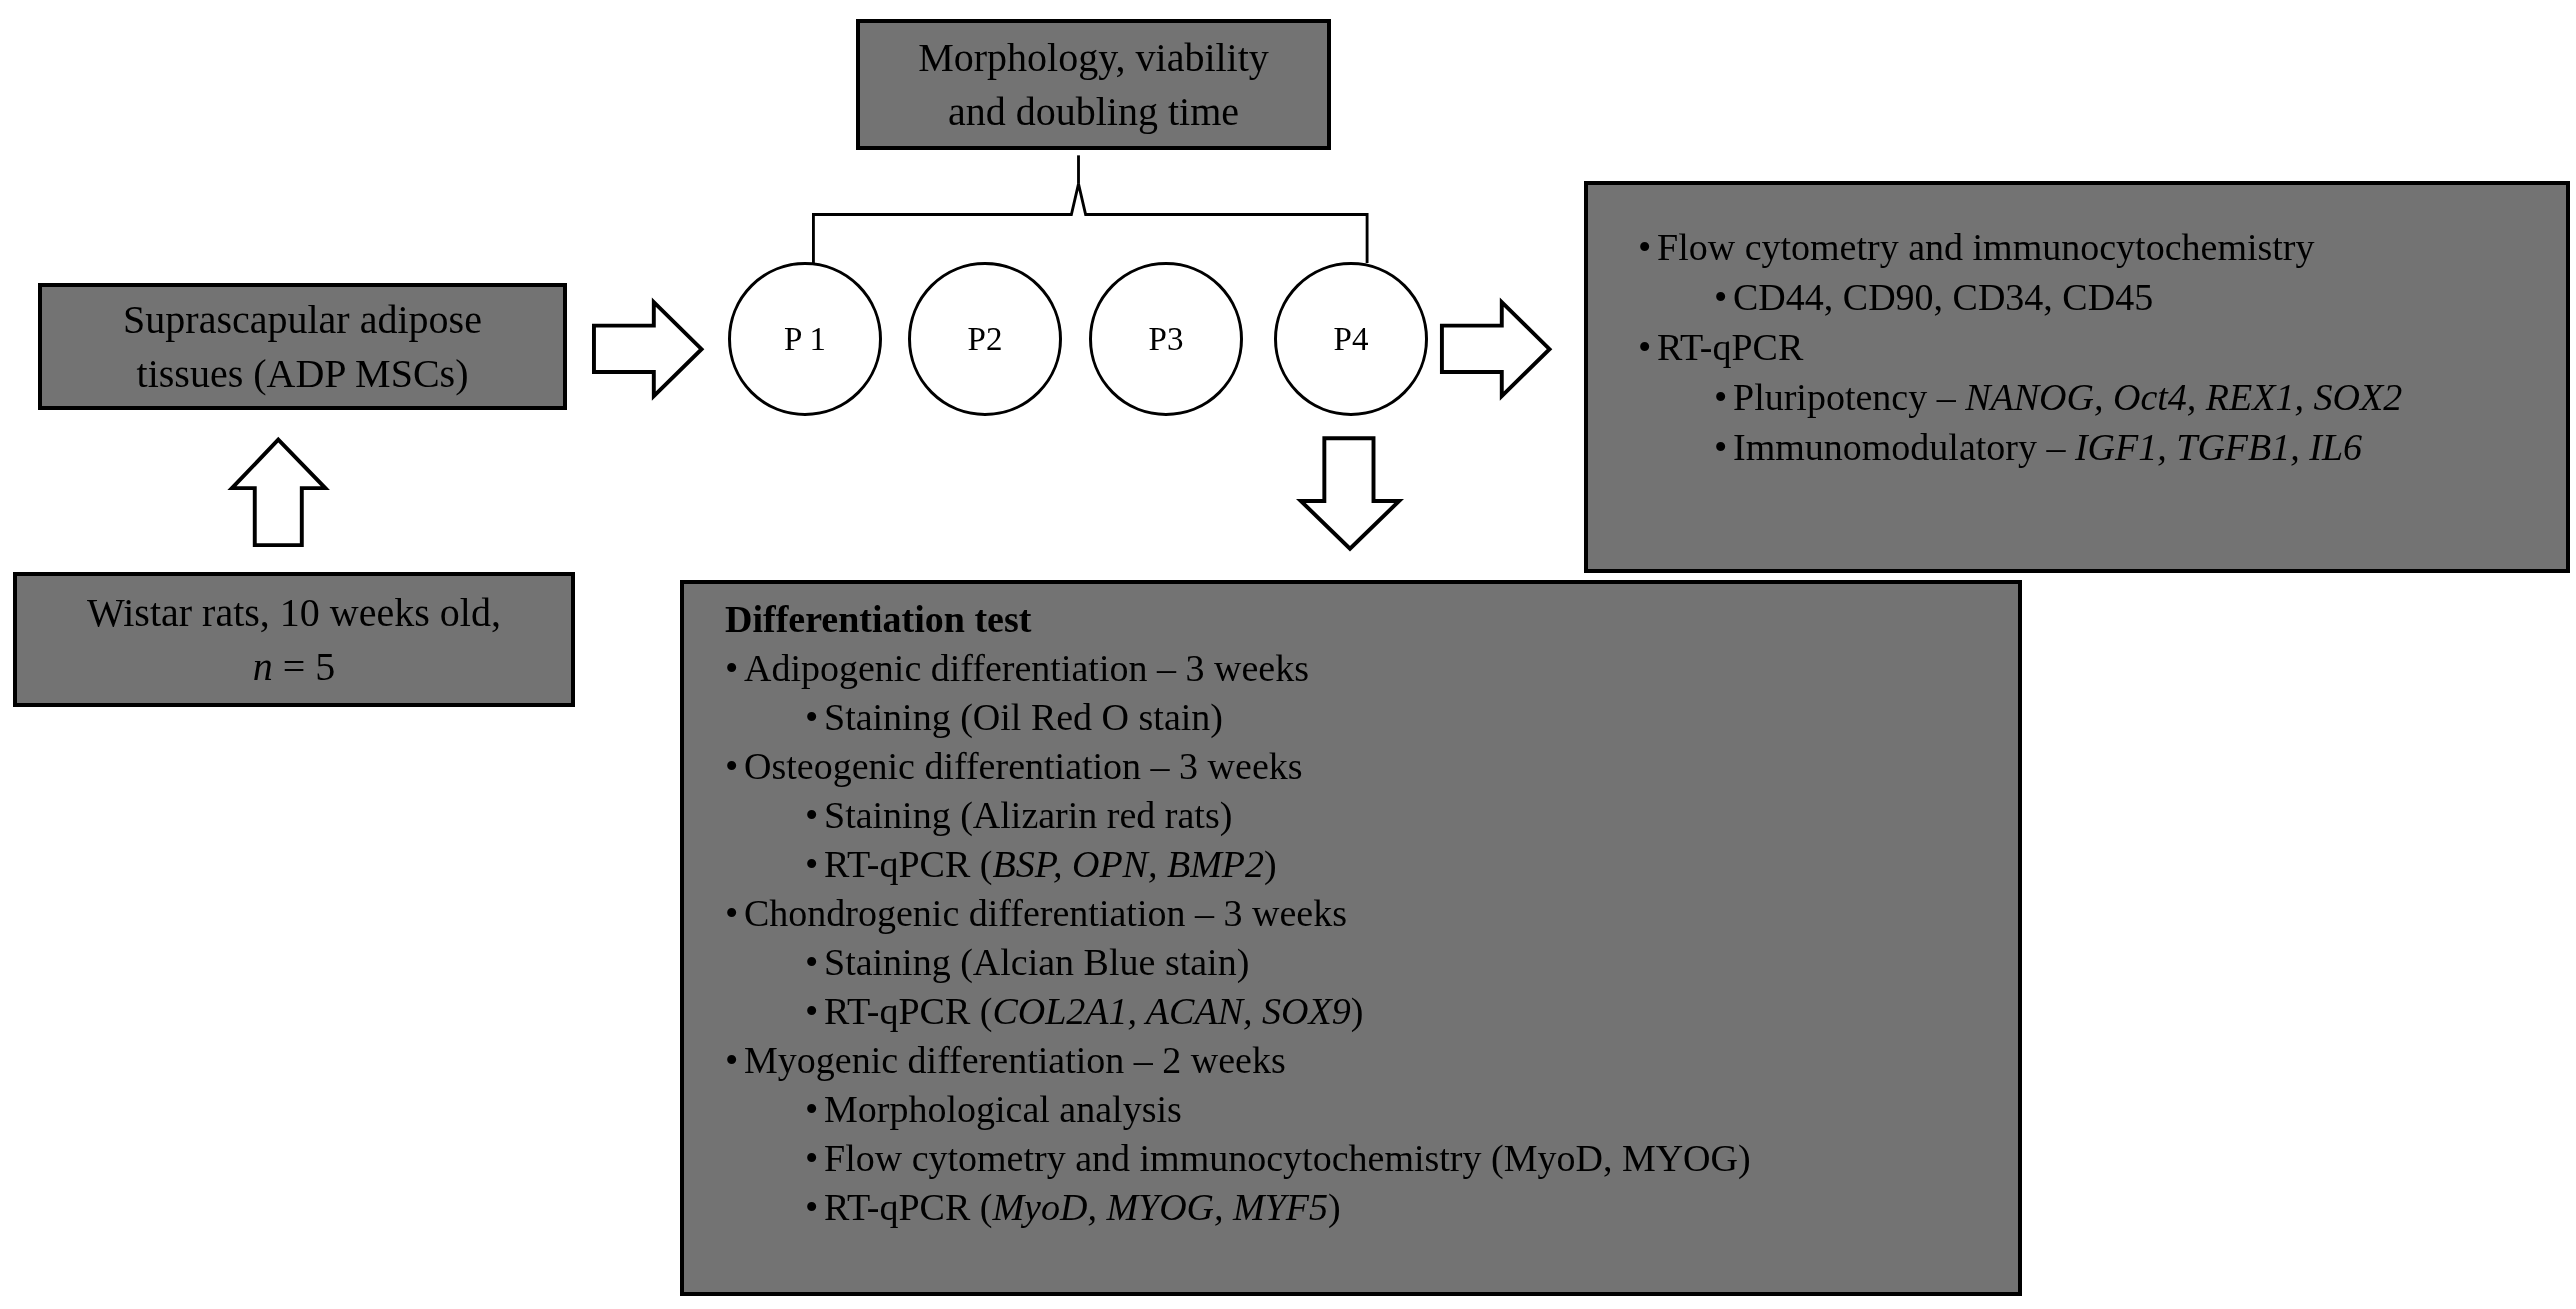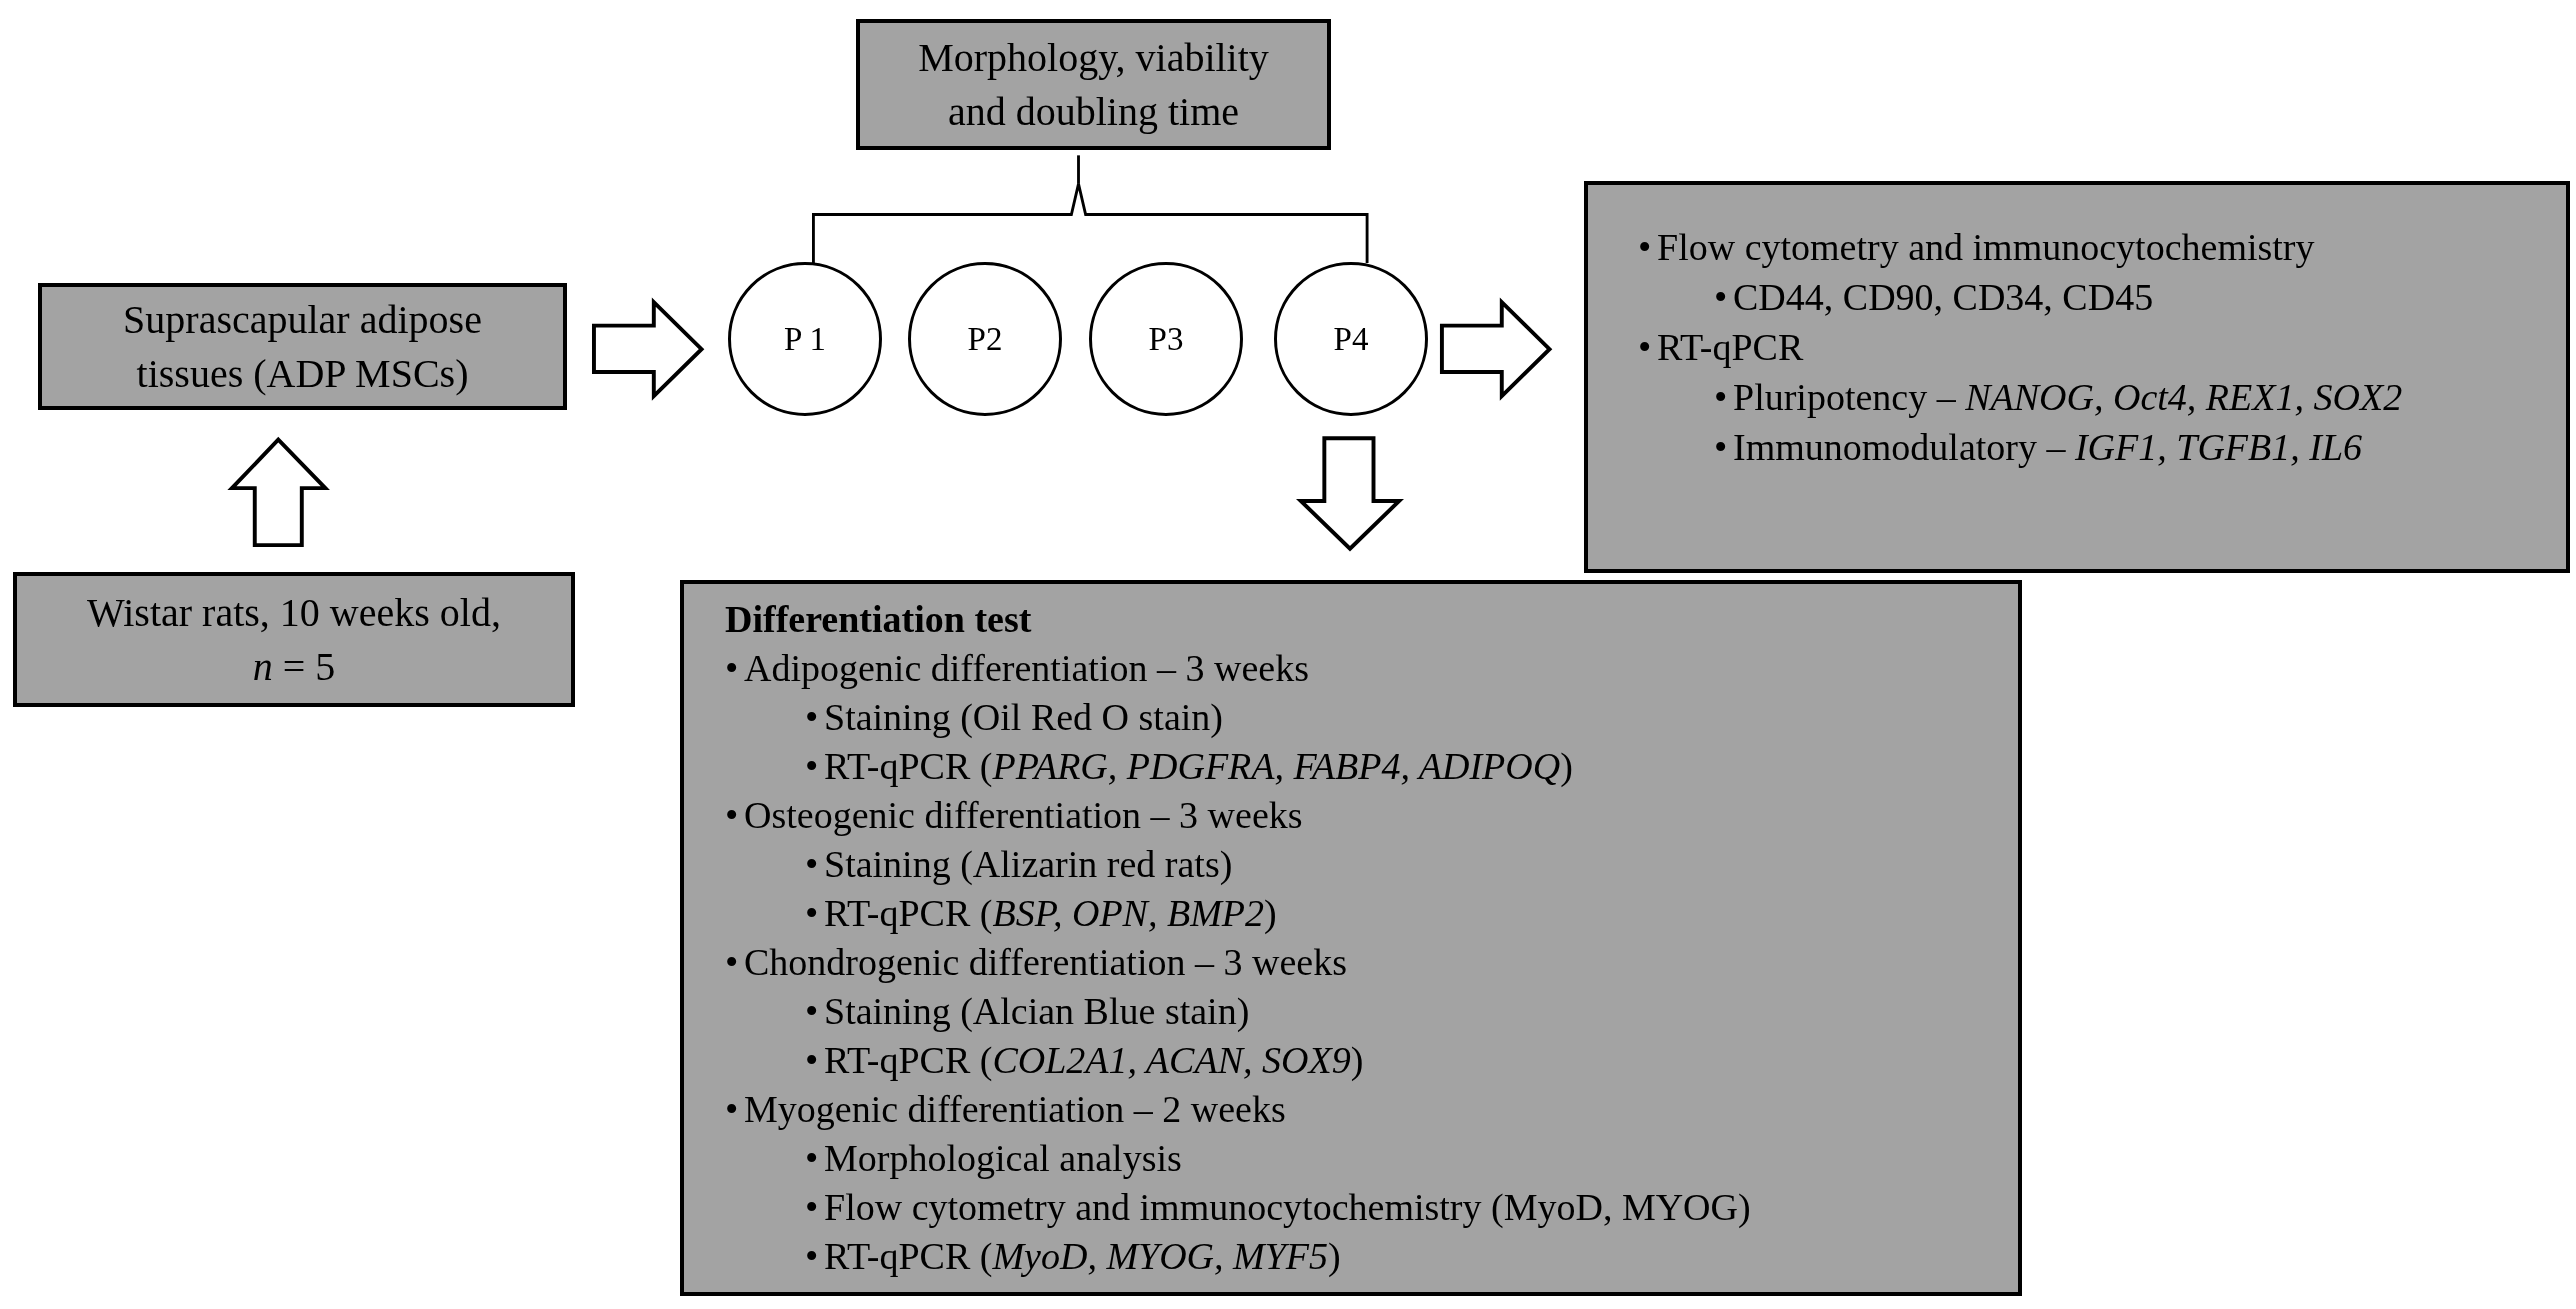--- a/index.html
+++ b/index.html
@@ -7,21 +7,21 @@
     position:relative;
     width:2576px;height:1309px;
     background:#ffffff;
     color:#000000;
     font-family:"Liberation Serif","DejaVu Serif",serif;
     overflow:hidden;
   }
   #overlay{position:absolute;left:0;top:0;width:2576px;height:1309px;}
   .box{
     position:absolute;
-    background:#a3a3a3;
+    background:#737373;
     border:4.3px solid #000000;
     box-sizing:border-box;
   }
   .center-box{
     display:flex;flex-direction:column;justify-content:center;
     text-align:center;
     font-size:40px;line-height:54px;
   }
   #box-morphology{left:856px;top:19px;width:475px;height:131px;}
   #box-adipose{left:38px;top:283px;width:529px;height:127px;}
@@ -114,21 +114,20 @@
       <div class="line indent-2"><span class="bullet">•</span><span>CD44, CD90, CD34, CD45</span></div>
       <div class="line indent-1"><span class="bullet">•</span><span>RT-qPCR</span></div>
       <div class="line indent-2"><span class="bullet">•</span><span>Pluripotency – </span><span class="it">NANOG, Oct4, REX1, SOX2</span></div>
       <div class="line indent-2"><span class="bullet">•</span><span>Immunomodulatory – </span><span class="it">IGF1, TGFB1, IL6</span></div>
     </div>
 
   <div class="box listbox" id="box-differentiation">
       <div class="line indent-0"><span class="bd">Differentiation test</span></div>
       <div class="line indent-1"><span class="bullet">•</span><span>Adipogenic differentiation – 3 weeks</span></div>
       <div class="line indent-2"><span class="bullet">•</span><span>Staining (Oil Red O stain)</span></div>
-      <div class="line indent-2"><span class="bullet">•</span><span>RT-qPCR (</span><span class="it">PPARG, PDGFRA, FABP4, ADIPOQ</span><span>)</span></div>
       <div class="line indent-1"><span class="bullet">•</span><span>Osteogenic differentiation – 3 weeks</span></div>
       <div class="line indent-2"><span class="bullet">•</span><span>Staining (Alizarin red rats)</span></div>
       <div class="line indent-2"><span class="bullet">•</span><span>RT-qPCR (</span><span class="it">BSP, OPN, BMP2</span><span>)</span></div>
       <div class="line indent-1"><span class="bullet">•</span><span>Chondrogenic differentiation – 3 weeks</span></div>
       <div class="line indent-2"><span class="bullet">•</span><span>Staining (Alcian Blue stain)</span></div>
       <div class="line indent-2"><span class="bullet">•</span><span>RT-qPCR (</span><span class="it">COL2A1, ACAN, SOX9</span><span>)</span></div>
       <div class="line indent-1"><span class="bullet">•</span><span>Myogenic differentiation – 2 weeks</span></div>
       <div class="line indent-2"><span class="bullet">•</span><span>Morphological analysis</span></div>
       <div class="line indent-2"><span class="bullet">•</span><span>Flow cytometry and immunocytochemistry (MyoD, MYOG)</span></div>
       <div class="line indent-2"><span class="bullet">•</span><span>RT-qPCR (</span><span class="it">MyoD, MYOG, MYF5</span><span>)</span></div>

